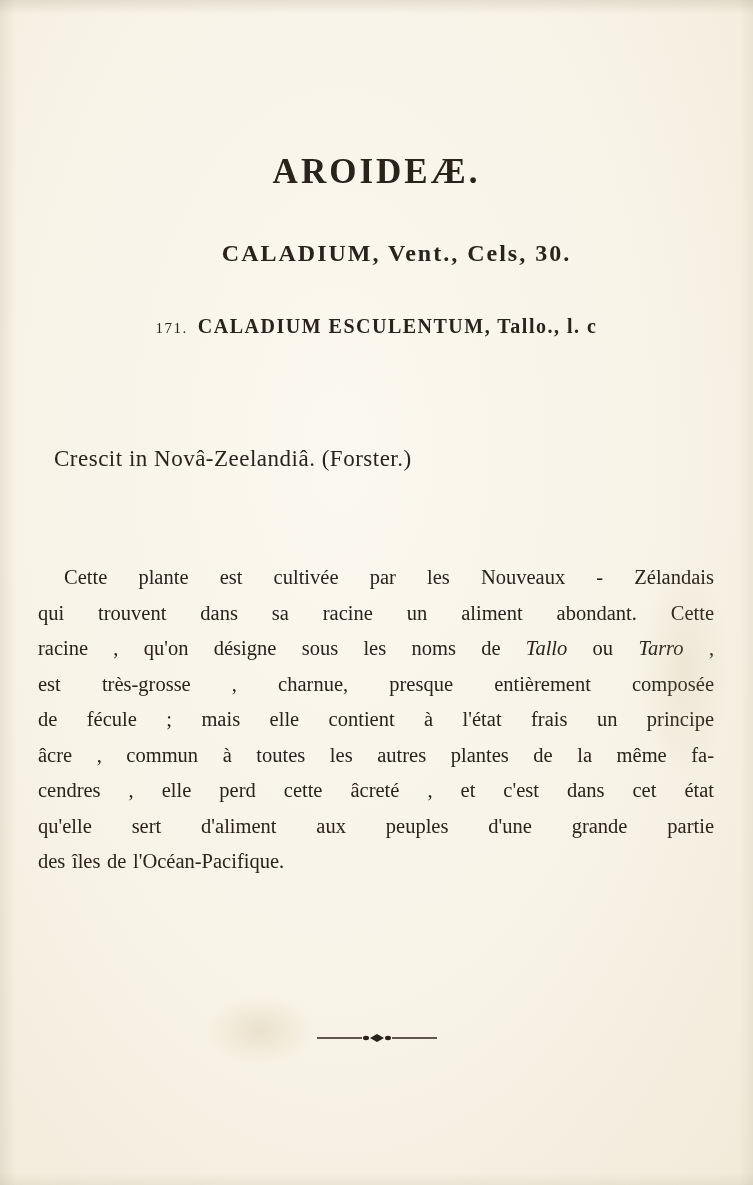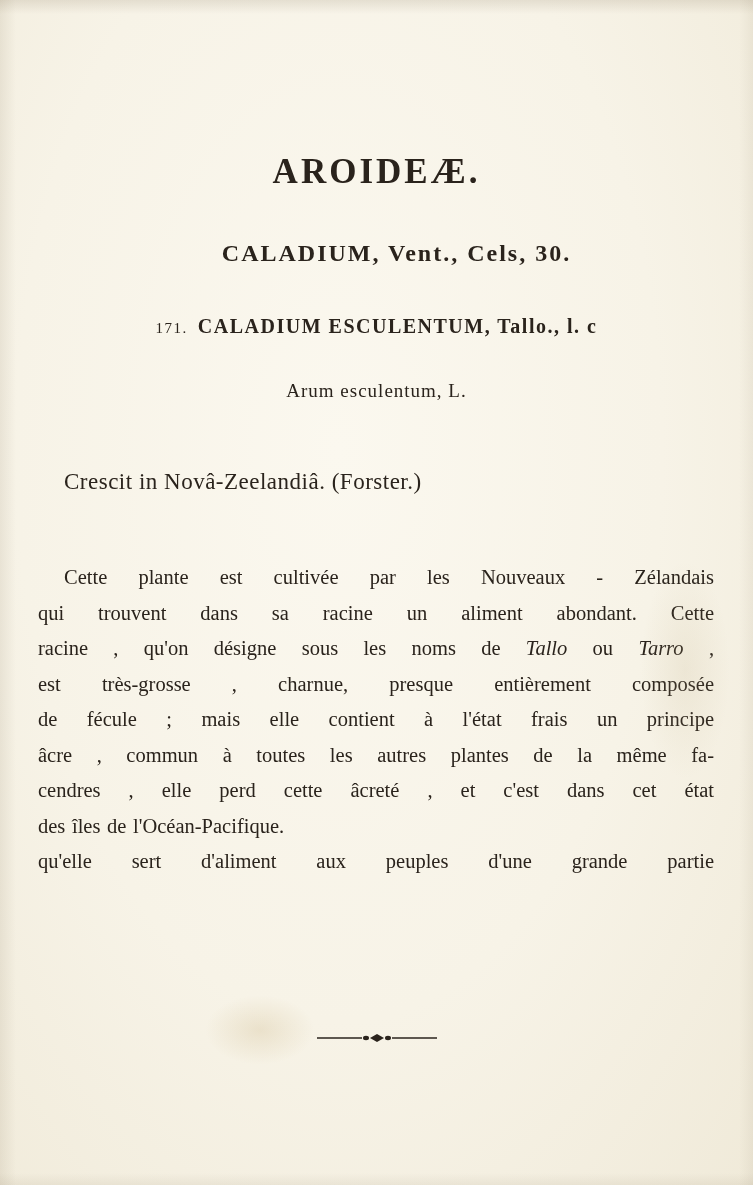--- a/index.html
+++ b/index.html
@@ -112,24 +112,23 @@
     top: 380px;
     left: 0;
     width: 100%;
     text-align: center;
     font-size: 19px;
     letter-spacing: 1px;
   }
   .habitat-line {
     position: absolute;
     top: 446px;
-    left: 64px;
+    left: 54px;
     font-size: 23px;
     letter-spacing: 0.5px;
-    margin-top: 23px;
   }
   .observations-heading {
     position: absolute;
     top: 514px;
     left: 0;
     width: 100%;
     text-align: center;
     font-size: 15px;
     font-weight: bold;
     letter-spacing: 2.5px;
@@ -179,35 +178,34 @@
 
 
   <div class="family-heading">AROIDEÆ.</div>
 
   <div class="genus-heading">CALADIUM, Vent., Cels, 30.</div>
 
   <div class="species-heading">
     <span class="species-number">171.</span><span>CALADIUM ESCULENTUM, Tallo., l. c</span>
   </div>
 
-  <div class="synonym-line">Arum esculentum, L.</div>
 
   <div class="habitat-line">Crescit in Novâ-Zeelandiâ. (Forster.)</div>
 
 
   <div class="observations-paragraph">
       <div class="pline first"><span>Cette plante est cultivée par les Nouveaux - Zélandais</span></div>
       <div class="pline"><span>qui trouvent dans sa racine un aliment abondant. Cette</span></div>
       <div class="pline"><span>racine , qu'on désigne sous les noms de </span><span class="it">Tallo</span><span> ou </span><span class="it">Tarro</span><span> ,</span></div>
       <div class="pline"><span>est très-grosse , charnue, presque entièrement composée</span></div>
       <div class="pline"><span>de fécule ; mais elle contient à l'état frais un principe</span></div>
       <div class="pline"><span>âcre , commun à toutes les autres plantes de la même fa-</span></div>
       <div class="pline"><span>cendres , elle perd cette âcreté , et c'est dans cet état</span></div>
+      <div class="pline"><span>qu'elle sert d'aliment aux peuples d'une grande partie</span></div>
       <div class="pline last"><span>des îles de l'Océan-Pacifique.</span></div>
-      <div class="pline"><span>qu'elle sert d'aliment aux peuples d'une grande partie</span></div>
     </div>
 
   <div class="ornament">
     <svg width="122" height="16" viewBox="0 0 122 16">
       <path d="M1 8 H46" stroke="#2a231c" stroke-width="1.6" fill="none"></path>
       <path d="M76 8 H121" stroke="#2a231c" stroke-width="1.6" fill="none"></path>
       <ellipse cx="50" cy="8" rx="3" ry="2.2" fill="#2a231c"></ellipse>
       <path d="M54 8 L61 4 L68 8 L61 12 Z" fill="#2a231c"></path>
       <ellipse cx="72" cy="8" rx="3" ry="2.2" fill="#2a231c"></ellipse>
     </svg>

